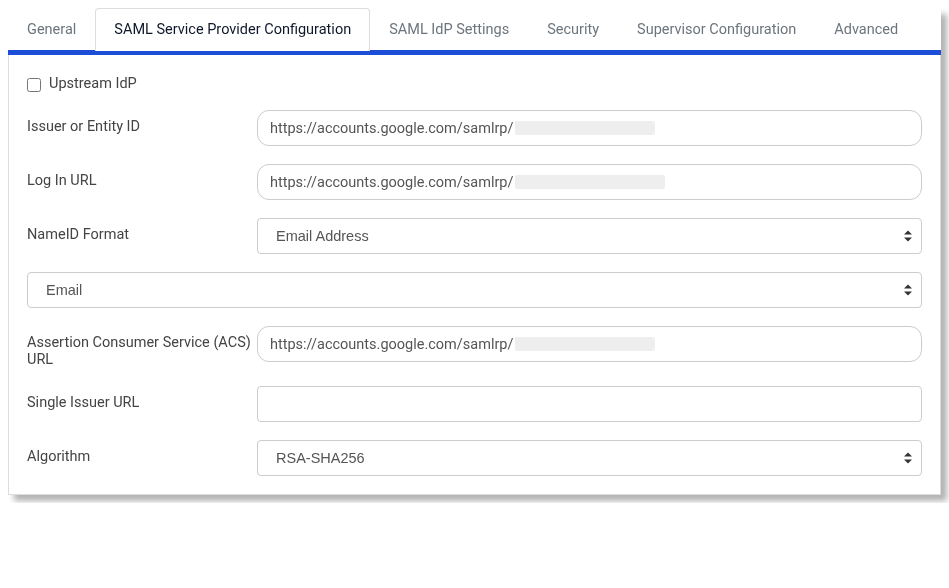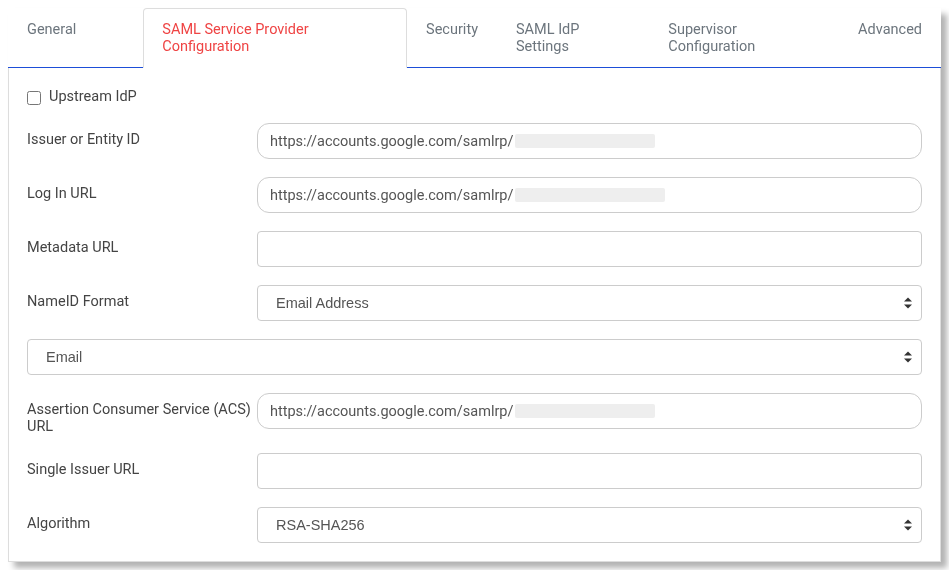--- a/index.html
+++ b/index.html
@@ -14,40 +14,39 @@
       background: #fff;
       padding: 8px;
     }
     .container {
       width: 933px;
       box-shadow: 6px 6px 6px rgba(0,0,0,0.3);
       background: #fff;
     }
     .tabs {
       display: flex;
-      border-bottom: 1px solid #1d4ed8;
+      border-bottom: 5px solid #1d4ed8;
       background: #fff;
       position: relative;
     }
     .tab {
       padding: 12px 18px;
       color: #6c757d;
       cursor: pointer;
       border: 1px solid transparent;
       border-bottom: none;
       margin-bottom: -1px;
       font-size: 14.5px;
     }
     .tab.active {
-      color: #ef4444;
+      color: #0f172a;
       border: 1px solid #ddd;
       border-bottom: 1px solid #fff;
       border-radius: 4px 4px 0 0;
       background: #fff;
-      margin-left: 48px;
     }
     .tab-content {
       border: 1px solid #ddd;
       border-top: none;
       padding: 20px 18px 18px 18px;
     }
     .checkbox-row {
       display: flex;
       align-items: flex-end;
       margin-bottom: 18px;
@@ -141,22 +140,22 @@
       margin-left: 2px;
     }
   </style>
 </head>
 <body>
 
 <div class="container">
   <div class="tabs">
     <div class="tab">General</div>
     <div class="tab active">SAML Service Provider Configuration</div>
+    <div class="tab">SAML IdP Settings</div>
     <div class="tab">Security</div>
-    <div class="tab">SAML IdP Settings</div>
     <div class="tab">Supervisor Configuration</div>
     <div class="tab">Advanced</div>
   </div>
 
   <div class="tab-content">
 
     <div class="checkbox-row">
       <input type="checkbox" style="">
       <label>Upstream IdP</label>
     </div>
@@ -174,26 +173,20 @@
     <div class="form-row">
       <div class="form-label">Log In URL</div>
       <div class="form-field">
         <div class="input-like">
           <span>https://accounts.google.com/samlrp/</span>
             <span class="redacted" style="width:150px"></span>
         </div>
       </div>
     </div>
 
-    <div class="form-row">
-      <div class="form-label">Metadata URL</div>
-      <div class="form-field">
-        <input type="text" class="text-input" value="" style="">
-      </div>
-    </div>
 
     <div class="form-row">
       <div class="form-label">NameID Format</div>
       <div class="form-field">
         <div class="select-wrapper">
           <select class="select-input">
             <option>Email Address</option>
           </select>
           <span class="select-arrows">
             <svg width="8" height="12" viewBox="0 0 8 12">

